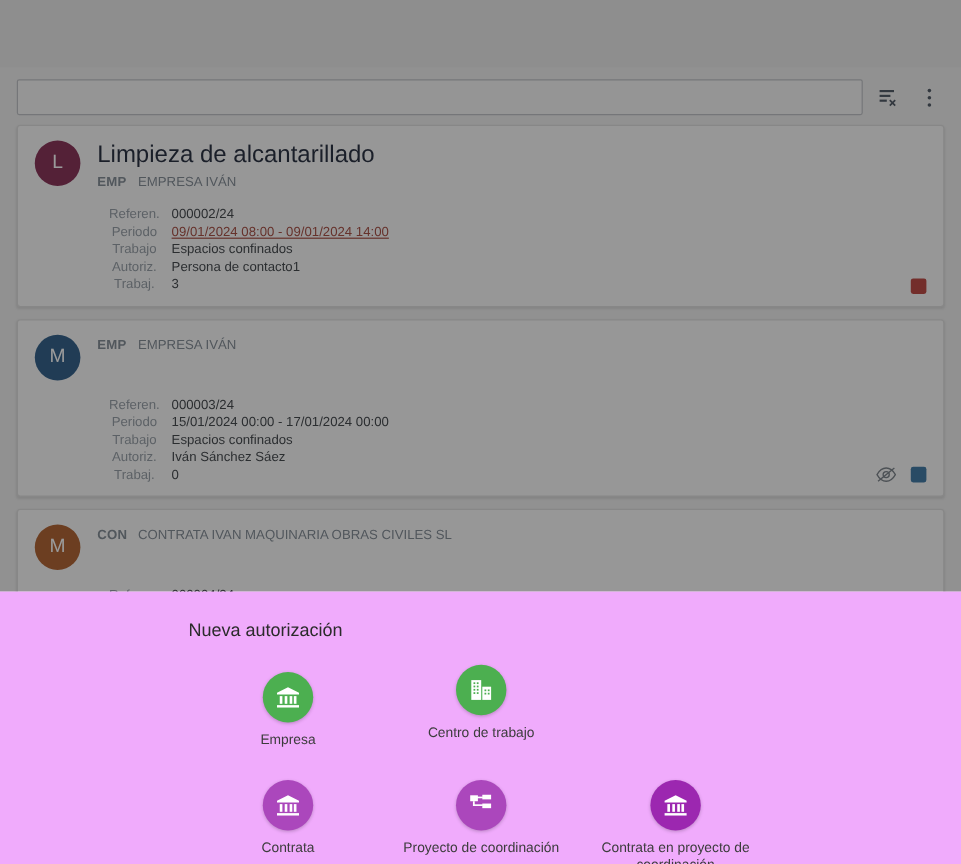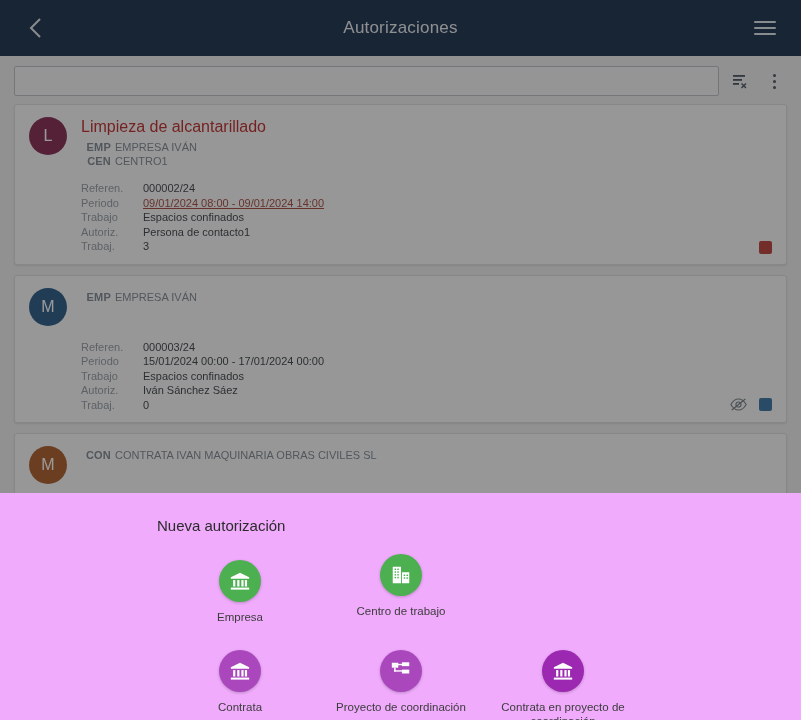--- a/index.html
+++ b/index.html
@@ -90,28 +90,28 @@
   }
   .card-head { display: flex; align-items: flex-start; }
   .avatar {
     width: 38px; height: 38px; border-radius: 50%;
     color: #fff; font-size: 16px;
     display: flex; align-items: center; justify-content: center;
     flex: 0 0 38px;
     margin-right: 14px;
   }
   .card-head-text { flex: 1; padding-top: 1px; }
-  .card-title { font-size: 16px; color: #b91c1c; margin-bottom: 5px; }
-  .org-line { font-size: 11px; margin-top: 2px; display: flex; text-align: right; }
+  .card-title { font-size: 20px; color: #0f172a; margin-bottom: 5px; }
+  .org-line { font-size: 11px; margin-top: 2px; display: flex; }
   .org-tag { font-weight: bold; color: #76808b; min-width: 30px; letter-spacing: .2px; }
   .org-name { color: #76808b; margin-left: 4px; }
 
   .details { margin-top: 14px; margin-left: 52px; }
   .drow { display: flex; font-size: 11px; line-height: 14.5px; }
-  .dlabel { color: #8b949d; width: 62px; flex: 0 0 62px; }
+  .dlabel { color: #8b949d; width: 62px; flex: 0 0 62px; text-align: center; }
   .dval { color: #2e3338; }
   .dval.accent { color: #9d3b2f; text-decoration: underline; }
 
   .card-status {
     position: absolute; right: 14px; bottom: 10px;
     display: flex; align-items: center; gap: 12px;
   }
   .status-square { width: 13px; height: 13px; border-radius: 2px; }
 
   
@@ -152,35 +152,20 @@
     color: #3c3c3c;
     line-height: 14px;
   }
   .opt-wide { width: 160px; }
 </style>
 </head>
 <body>
 
 <div id="app">
 
-  <div class="appbar">
-    <div class="appbar-back">
-      <svg width="14" height="22" viewBox="0 0 14 22">
-        <polyline points="11,2 2,11 11,20" fill="none" stroke="#dfe4ea" stroke-width="2"></polyline>
-      </svg>
-    </div>
-    <div class="appbar-title">Autorizaciones</div>
-    <div class="appbar-menu">
-      <div class="hamburger">
-        <span></span>
-          <span></span>
-          <span></span>
-      </div>
-    </div>
-  </div>
 
   <div class="content">
 
     <div class="searchrow">
       <input class="searchbox" type="text" value="" style="">
       <div class="icon-btn">
         <svg width="18" height="18" viewBox="0 0 18 18">
           <rect x="2" y="3" width="12" height="1.8" fill="#3b4654"></rect>
           <rect x="2" y="7" width="9" height="1.8" fill="#3b4654"></rect>
           <rect x="2" y="11" width="6" height="1.8" fill="#3b4654"></rect>
@@ -199,24 +184,20 @@
     <div class="cards">
 
       <div class="card">
         <div class="card-head">
           <div class="avatar" style="background:#7b1b45">L</div>
           <div class="card-head-text">
             <div class="card-title">Limpieza de alcantarillado</div>
             <div class="org-line">
               <span class="org-tag">EMP</span>
               <span class="org-name">EMPRESA IVÁN</span>
-            </div>
-            <div class="org-line">
-              <span class="org-tag">CEN</span>
-              <span class="org-name">CENTRO1</span>
             </div>
           </div>
         </div>
         <div class="details">
           <div class="drow">
             <span class="dlabel">Referen.</span>
             <span class="dval">000002/24</span>
           </div>
           <div class="drow">
             <span class="dlabel">Periodo</span>

